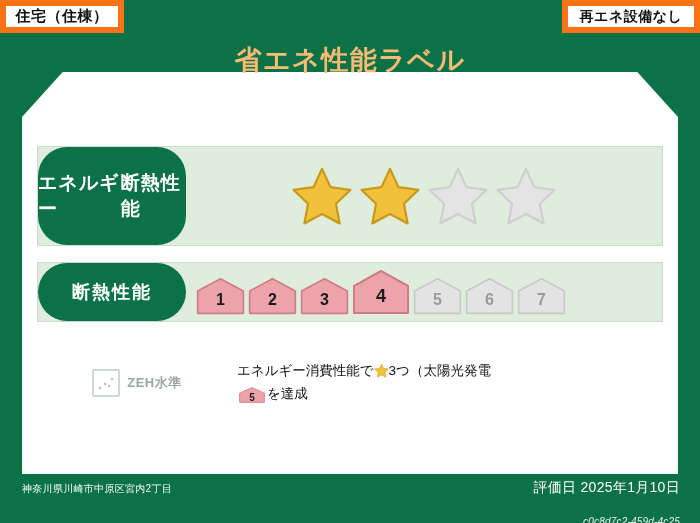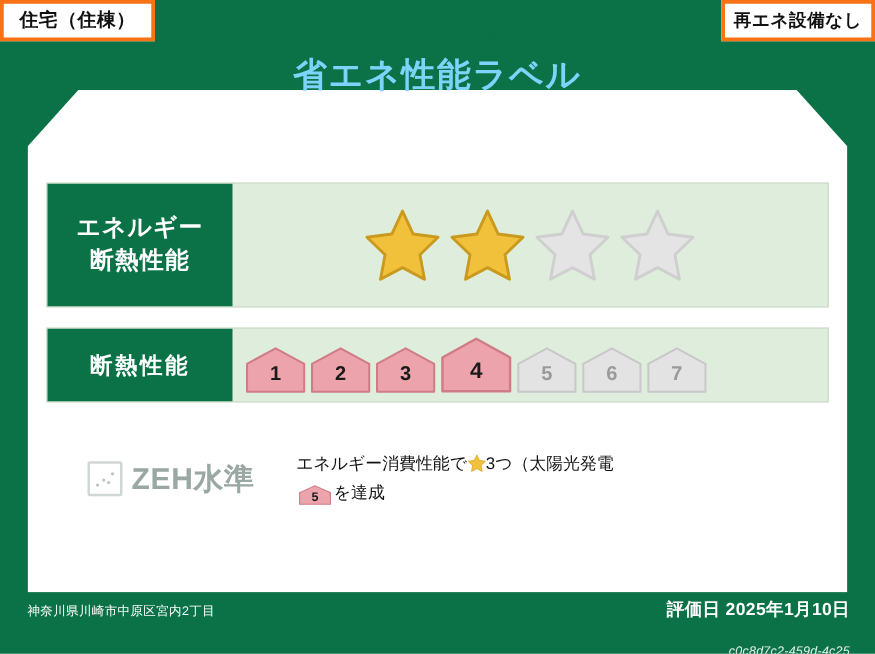--- a/index.html
+++ b/index.html
@@ -12,66 +12,67 @@
 
   
   .tag{
     position:absolute;top:0;
     background:#ffffff;
     color:#111;
     font-weight:bold;
     font-size:15px;
     letter-spacing:.5px;
     display:flex;align-items:center;justify-content:center;
-    border:3px solid #f97316;
+    border:6px solid #f97316;
     box-sizing:border-box;
   }
   #tag-left{left:0;width:124px;height:33px;}
-  #tag-right{right:0;width:123px;height:33px;font-size:14px;}
+  #tag-right{right:0;width:138px;height:33px;font-size:14px;}
 
   
   .panel{
     position:absolute;
     left:22px;top:44px;
     width:656px;height:430px;
     background:#ffffff;
     -webkit-clip-path:polygon(0% 17%, 6.2% 6.5%, 93.8% 6.5%, 100% 17%, 100% 100%, 0% 100%);
     clip-path:polygon(0% 17%, 6.2% 6.5%, 93.8% 6.5%, 100% 17%, 100% 100%, 0% 100%);
   }
 
   .title-wrap{
     position:absolute;left:0;right:0;top:20px;
     text-align:center;
   }
   .title-sub{
     color:#0b7247;font-size:14px;font-weight:bold;letter-spacing:1px;
     margin:0 0 4px 0;
   }
   .title-main{
-    color:#7dd3fc;font-size:27px;font-weight:bold;letter-spacing:1.5px;
+    color:#fdba74;font-size:27px;font-weight:bold;letter-spacing:1.5px;
     margin:0;
   }
 
   
   .row{
     position:absolute;left:37px;width:626px;
     display:flex;align-items:stretch;
     background:#dfeedc;
     border:1px solid #cddcc9;
     box-sizing:border-box;
   }
   #row-energy{top:146px;height:100px;}
   #row-insul{top:262px;height:60px;}
 
   .row-label{
     background:#0b7247;color:#fff;
     font-weight:bold;
-    display:flex;flex-direction:column;align-items:center;justify-content:center;
+    display:flex;flex-direction:row;align-items:center;justify-content:center;
     box-sizing:border-box;
     flex:0 0 auto;
+    border-radius:29px;
   }
   #row-energy .row-label{width:148px;font-size:19px;line-height:1.35;letter-spacing:1px;}
   #row-insul  .row-label{width:148px;font-size:18px;letter-spacing:2px;}
 
   .row-body{flex:1;display:flex;align-items:center;justify-content:center;}
 
   
   .stars{display:flex;align-items:center;gap:6px;}
   .star{width:62px;height:62px;display:block;}
 
@@ -98,21 +99,21 @@
     display:flex;align-items:center;
   }
   .zeh{
     flex:0 0 auto;width:200px;
     display:flex;align-items:center;justify-content:center;gap:7px;
   }
   .zeh-icon{
     width:24px;height:24px;border:2px solid #cfd8d4;border-radius:2px;
     display:block;
   }
-  .zeh-text{font-size:24px;font-weight:bold;color:#9aa8a2;letter-spacing:.5px;}
+  .zeh-text{font-size:13px;font-weight:bold;color:#9aa8a2;letter-spacing:.5px;}
   .desc{
     flex:1;font-size:13.5px;color:#111;line-height:1.7;
   }
   .inline-star{display:inline-block;width:15px;height:15px;vertical-align:-3px;}
   .inline-grade{
     display:inline-block;position:relative;
     width:26px;height:16px;vertical-align:-3px;margin:0 2px;
   }
   .inline-grade svg{position:absolute;left:0;top:0;width:100%;height:100%;}
   .inline-grade span{
@@ -130,21 +131,21 @@
     display:flex;align-items:center;gap:8px;
   }
   .self-eval{
     background:#fff;color:#111;font-weight:bold;font-size:15px;
     padding:2px 7px;letter-spacing:.5px;
   }
   .address{font-size:10px;color:#fff;letter-spacing:.3px;}
   .foot-right{
     position:absolute;right:20px;top:5px;text-align:right;
   }
-  .eval-date{font-size:14px;font-weight:bold;letter-spacing:.3px;}
+  .eval-date{font-size:14px;font-weight:normal;letter-spacing:.3px;}
   .eval-code{font-size:10px;margin-top:19px;letter-spacing:.2px;color:#e8f2ed;font-style:italic;}
 </style>
 </head>
 <body>
 
 <div class="tag" id="tag-left">
   <span>住宅（住棟）</span>
 </div>
 <div class="tag" id="tag-right">
   <span>再エネ設備なし</span>

